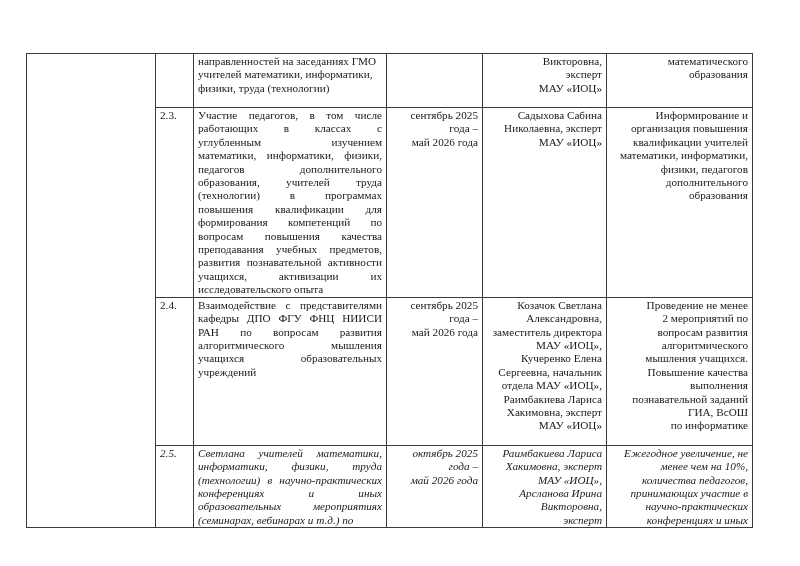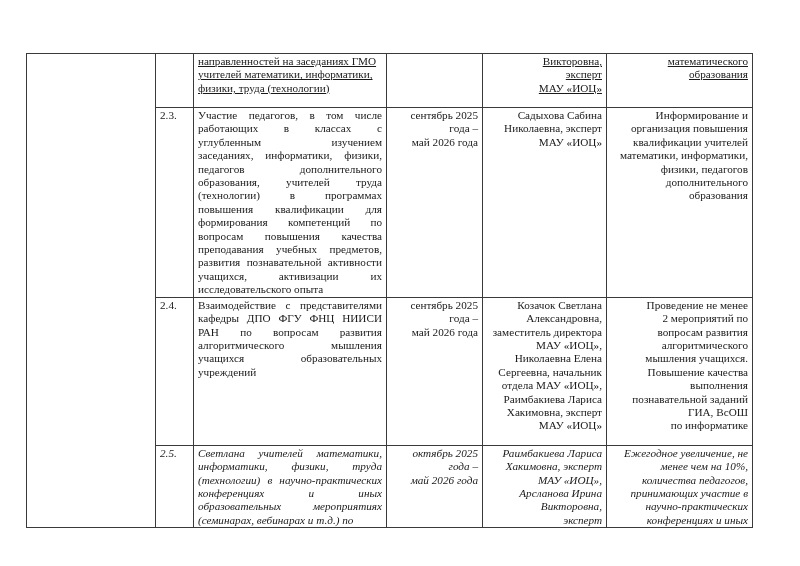--- a/index.html
+++ b/index.html
@@ -42,21 +42,21 @@
     col.c2 { width: 193px; }
     col.c3 { width: 96px; }
     col.c4 { width: 124px; }
     col.c5 { width: 146px; }
     td.num { text-align: left; padding-top: 2px; }
     td.just { text-align: justify; text-align-last: left; }
     td.center { text-align: right; }
     .line { display: block; white-space: nowrap; }
     .jline { display: block; text-align: justify; text-align-last: justify; white-space: normal; }
     .lline { display: block; text-align: left; }
-    tr.r0 td { height: 52px; text-decoration: underline; }
+    tr.r0 td { height: 52px; }
     tr.r1 td { height: 182px; }
     tr.r2 td { height: 146px; }
     tr.r3 td { height: 78px; font-style: italic; }
     td.merged { border-bottom: 1.3px solid #3a3a3a; }
   </style>
 </head>
 <body>
 
 <div class="page">
   <table class="plan">
@@ -89,21 +89,21 @@
             <span class="line">образования</span>
           </td>
       </tr>
 
       <tr class="r1">
         <td class="num">2.3.</td>
         <td class="just">
             <span class="jline">Участие педагогов, в том числе</span>
             <span class="jline">работающих в классах с</span>
             <span class="jline">углубленным изучением</span>
-            <span class="jline">заседаниях, информатики, физики,</span>
+            <span class="jline">математики, информатики, физики,</span>
             <span class="jline">педагогов дополнительного</span>
             <span class="jline">образования, учителей труда</span>
             <span class="jline">(технологии) в программах</span>
             <span class="jline">повышения квалификации для</span>
             <span class="jline">формирования компетенций по</span>
             <span class="jline">вопросам повышения качества</span>
             <span class="jline">преподавания учебных предметов,</span>
             <span class="jline">развития познавательной активности</span>
             <span class="jline">учащихся, активизации их</span>
             <span class="lline">исследовательского опыта</span>
@@ -142,21 +142,21 @@
         <td class="center">
             <span class="line">сентябрь 2025</span>
             <span class="line">года –</span>
             <span class="line">май 2026 года</span>
           </td>
         <td class="center">
             <span class="line">Козачок Светлана</span>
             <span class="line">Александровна,</span>
             <span class="line">заместитель директора</span>
             <span class="line">МАУ «ИОЦ»,</span>
-            <span class="line">Николаевна Елена</span>
+            <span class="line">Кучеренко Елена</span>
             <span class="line">Сергеевна, начальник</span>
             <span class="line">отдела МАУ «ИОЦ»,</span>
             <span class="line">Раимбакиева Лариса</span>
             <span class="line">Хакимовна, эксперт</span>
             <span class="line">МАУ «ИОЦ»</span>
           </td>
         <td class="center">
             <span class="line">Проведение не менее</span>
             <span class="line">2 мероприятий по</span>
             <span class="line">вопросам развития</span>

